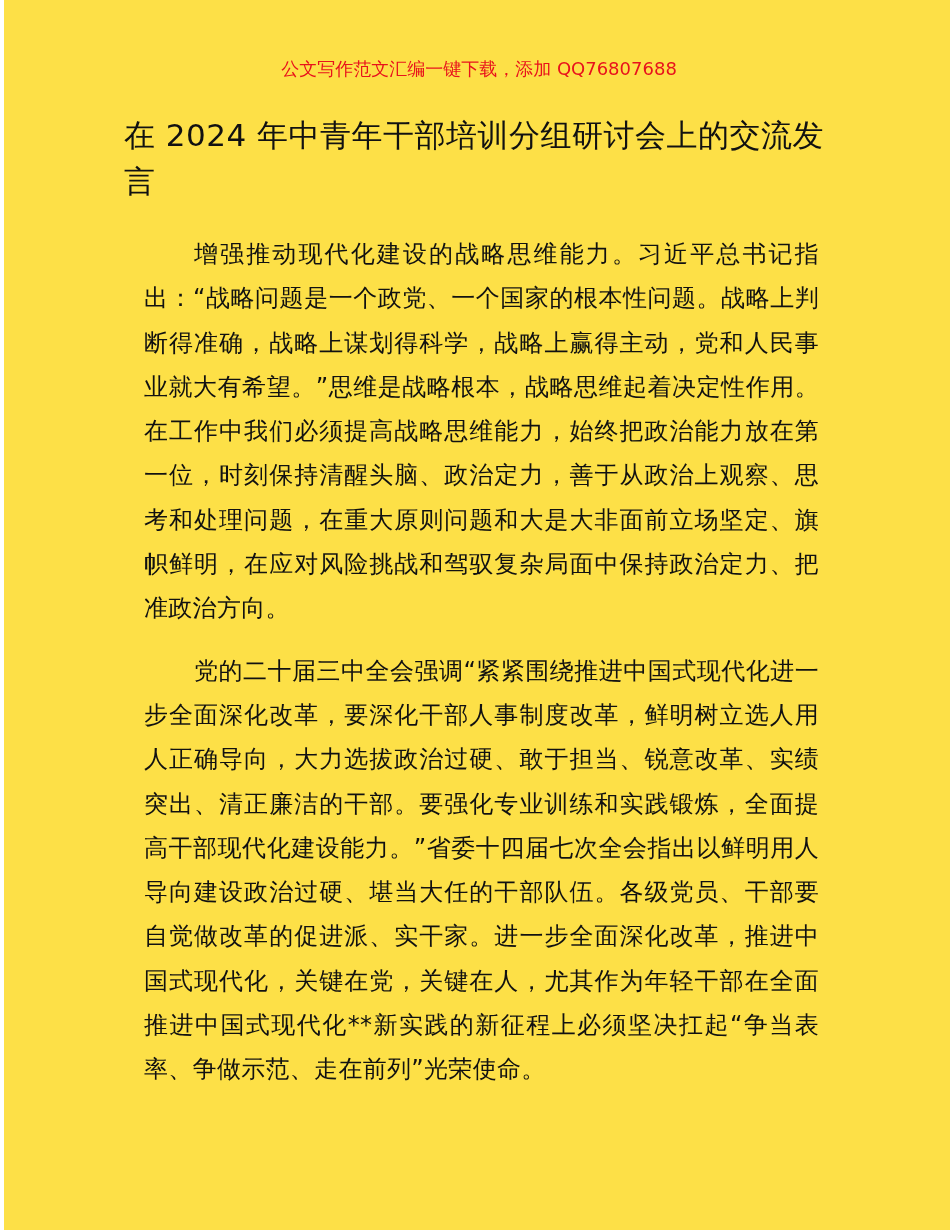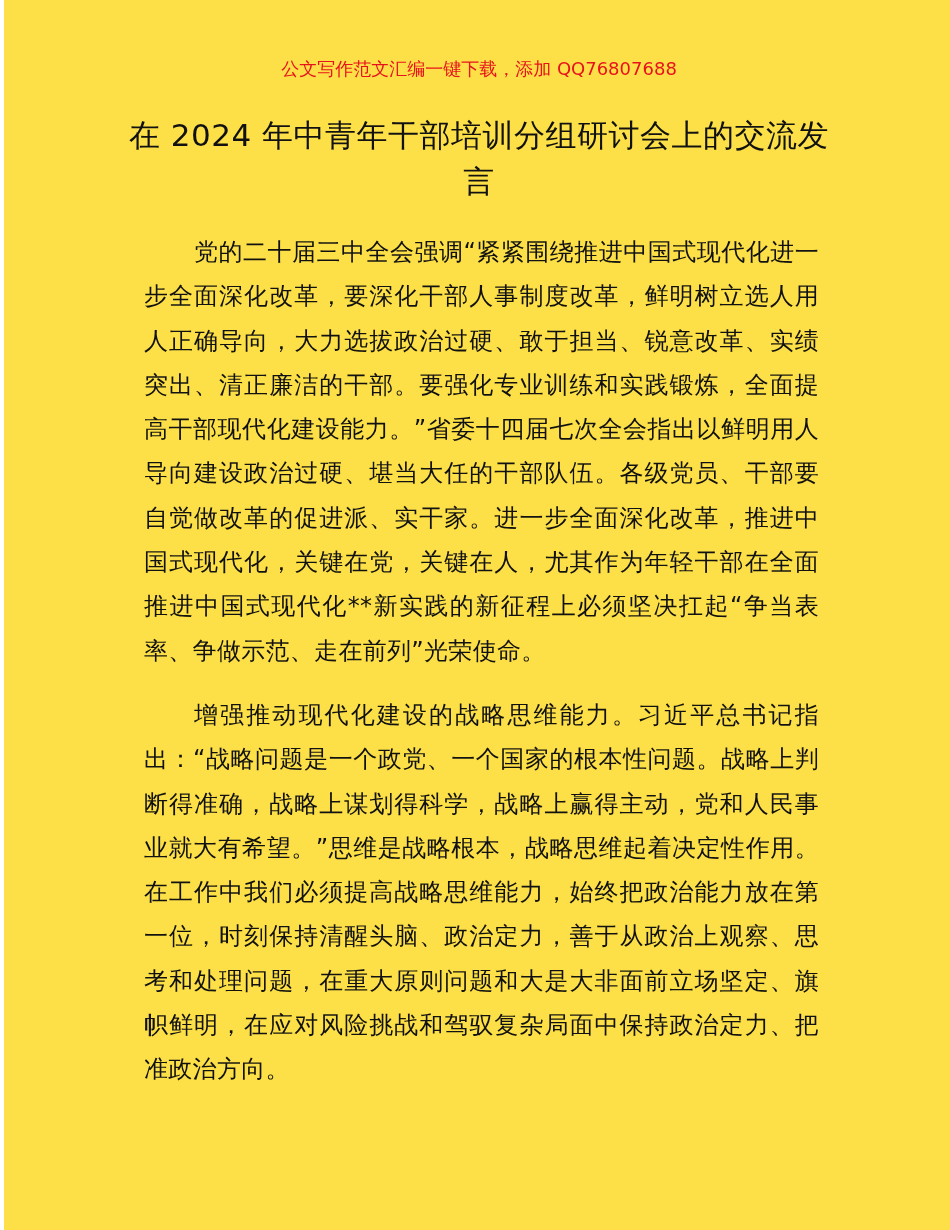--- a/index.html
+++ b/index.html
@@ -32,21 +32,21 @@
       font-size: 18px;
       line-height: 26px;
       color: #e8121c;
       letter-spacing: 0px;
     }
     .title {
       position: absolute;
       left: 120px;
       top: 112px;
       width: 710px;
-      text-align: center;
+      text-align: left;
       font-size: 31px;
       line-height: 46px;
       color: #111111;
       letter-spacing: 0.5px;
     }
     .content {
       position: absolute;
       left: 140px;
       top: 212px;
       width: 675px;
@@ -74,18 +74,18 @@
 <body>
 
 <div class="page">
 
   <div class="watermark">公文写作范文汇编一键下载，添加 QQ76807688</div>
 
   <h1 class="title" style="margin:0;font-weight:normal;">在 2024 年中青年干部培训分组研讨会上的交流发言</h1>
 
   <div class="content">
 
+    <p class="para para-2">增强推动现代化建设的战略思维能力。习近平总书记指出：“战略问题是一个政党、一个国家的根本性问题。战略上判断得准确，战略上谋划得科学，战略上赢得主动，党和人民事业就大有希望。”思维是战略根本，战略思维起着决定性作用。在工作中我们必须提高战略思维能力，始终把政治能力放在第一位，时刻保持清醒头脑、政治定力，善于从政治上观察、思考和处理问题，在重大原则问题和大是大非面前立场坚定、旗帜鲜明，在应对风险挑战和驾驭复杂局面中保持政治定力、把准政治方向。</p>
+
     <p class="para para-1">党的二十届三中全会强调“紧紧围绕推进中国式现代化进一步全面深化改革，要深化干部人事制度改革，鲜明树立选人用人正确导向，大力选拔政治过硬、敢于担当、锐意改革、实绩突出、清正廉洁的干部。要强化专业训练和实践锻炼，全面提高干部现代化建设能力。”省委十四届七次全会指出以鲜明用人导向建设政治过硬、堪当大任的干部队伍。各级党员、干部要自觉做改革的促进派、实干家。进一步全面深化改革，推进中国式现代化，关键在党，关键在人，尤其作为年轻干部在全面推进中国式现代化**新实践的新征程上必须坚决扛起“争当表率、争做示范、走在前列”光荣使命。</p>
-
-    <p class="para para-2">增强推动现代化建设的战略思维能力。习近平总书记指出：“战略问题是一个政党、一个国家的根本性问题。战略上判断得准确，战略上谋划得科学，战略上赢得主动，党和人民事业就大有希望。”思维是战略根本，战略思维起着决定性作用。在工作中我们必须提高战略思维能力，始终把政治能力放在第一位，时刻保持清醒头脑、政治定力，善于从政治上观察、思考和处理问题，在重大原则问题和大是大非面前立场坚定、旗帜鲜明，在应对风险挑战和驾驭复杂局面中保持政治定力、把准政治方向。</p>
   </div>
 
 </div>
 
 </body></html>

